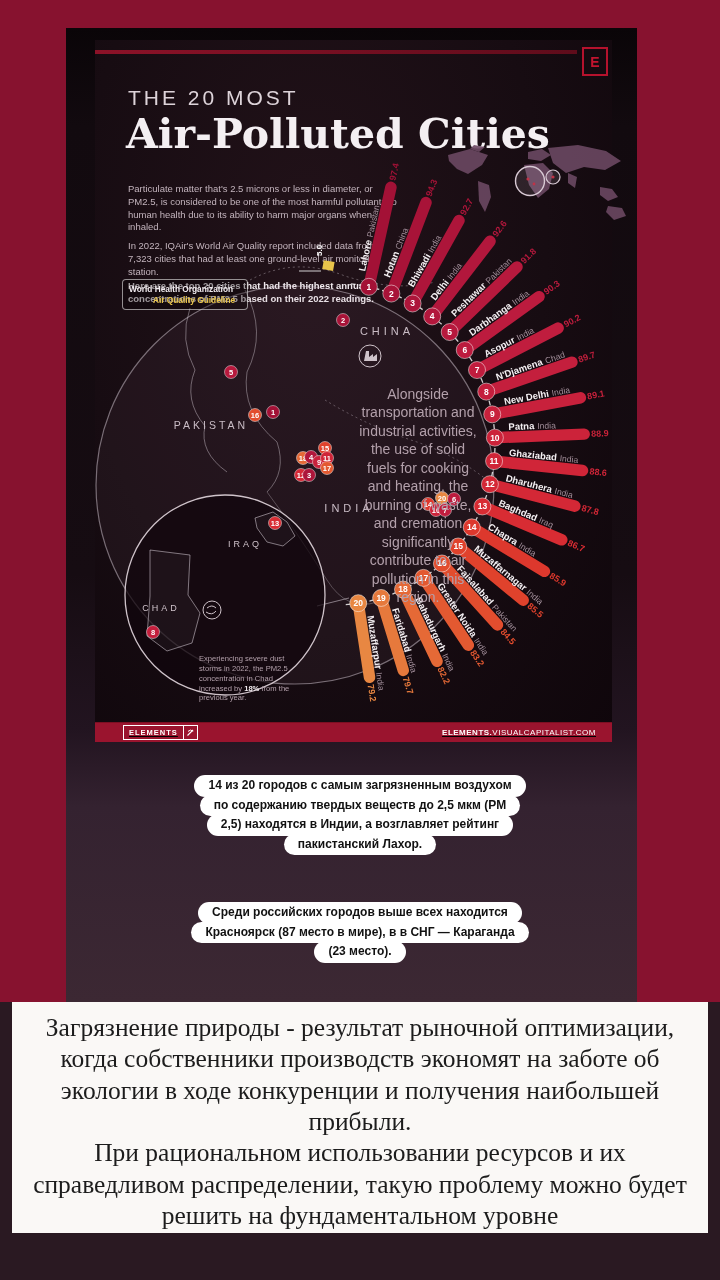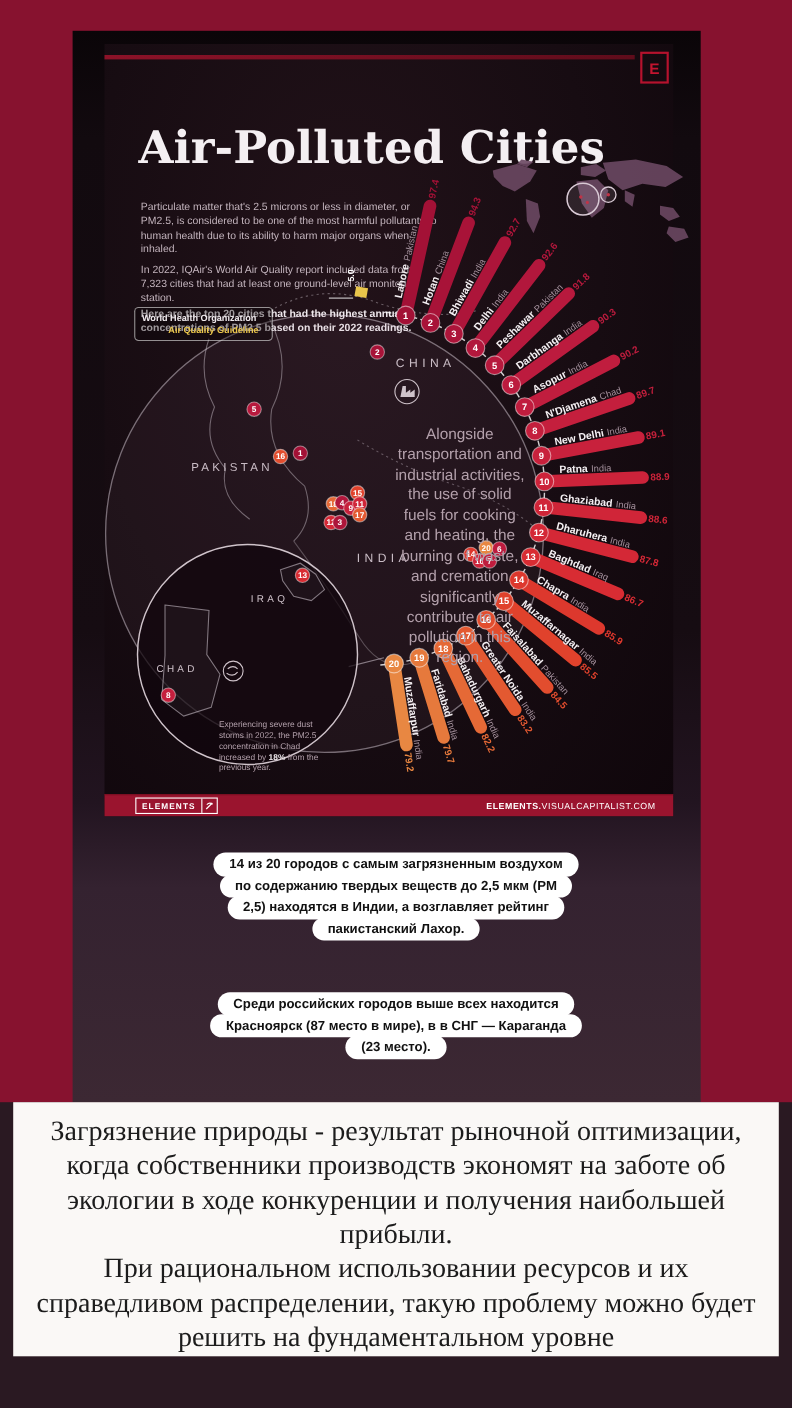--- a/index.html
+++ b/index.html
@@ -37,21 +37,21 @@
   .lbl-india{left:223px;top:462px;width:62px;font-size:11px;letter-spacing:4px;}
   .lbl-iraq{left:124px;top:499px;width:52px;font-size:9px;letter-spacing:3px;color:#cfc2ca;}
   .lbl-chad{left:40px;top:563px;width:52px;font-size:9px;letter-spacing:3px;color:#cfc2ca;}
 
   .region-note{left:262px;top:345px;width:122px;font-size:14px;line-height:1.32;color:#b3a0ab;text-align:center;}
   .chad-note{left:104px;top:614px;width:96px;font-size:7.6px;line-height:1.3;color:#b3a0ab;}
   .chad-note b{color:#efe9ed;}
 
   .sources{right:24px;top:684px;font-size:8px;font-style:italic;color:#93808a;}
   .footer-bar{left:0;top:682px;width:517px;height:20px;background:#9a142e;border-top:1px solid #7c0f22;
-    display:flex;align-items:center;justify-content:space-between;padding:0 16px 0 28px;box-sizing:border-box;}
+    display:flex;align-items:center;justify-content:space-between;padding:0 16px 0 28px;box-sizing:border-box;text-decoration:underline;}
   .brand{display:flex;align-items:stretch;border:1px solid #fff;}
   .brand .bname{font-size:7.5px;font-weight:bold;color:#fff;letter-spacing:1px;padding:2px 5px;border-right:1px solid #fff;}
   .brand .bicon{width:13px;display:flex;align-items:center;justify-content:center;}
   .site{font-size:8px;color:#fff;letter-spacing:.5px;}
   .site b{font-weight:bold;}
 
   .chart-svg{left:0;top:0;width:517px;height:702px;}
 
   
   .bubble{left:0;width:720px;text-align:center;line-height:0;}
@@ -69,20 +69,21 @@
 <body>
 
 <div class="page">
   <div class="abs crimson-frame"></div>
 
   <div class="abs photo-block">
     <div class="abs card">
       <div class="abs card-topline"></div>
       <div class="abs e-logo">E</div>
 
+      <div class="abs kicker">THE 20 MOST</div>
       <div class="abs title">Air-Polluted Cities</div>
 
       <div class="abs intro p1">Particulate matter that's 2.5 microns or less in diameter, or PM2.5, is considered to be one of the most harmful pollutants to human health due to its ability to harm major organs when inhaled.</div>
       <div class="abs intro p2">In 2022, IQAir's World Air Quality report included data from 7,323 cities that had at least one ground-level air monitoring station.</div>
       <div class="abs intro p3">Here are the top 20 cities that had the highest annual concentrations of PM2.5 based on their 2022 readings.</div>
 
       <svg class="abs" style="left:345px;top:103px;" width="200" height="88" viewBox="0 0 200 88">
         <g fill="#6b4862" opacity="0.9">
           <path d="M8,12 L30,6 L48,12 L42,22 L28,31 L17,26 L9,18 Z"></path>
           <path d="M34,2 l11,2 l-6,5 l-9,-3 z"></path>

